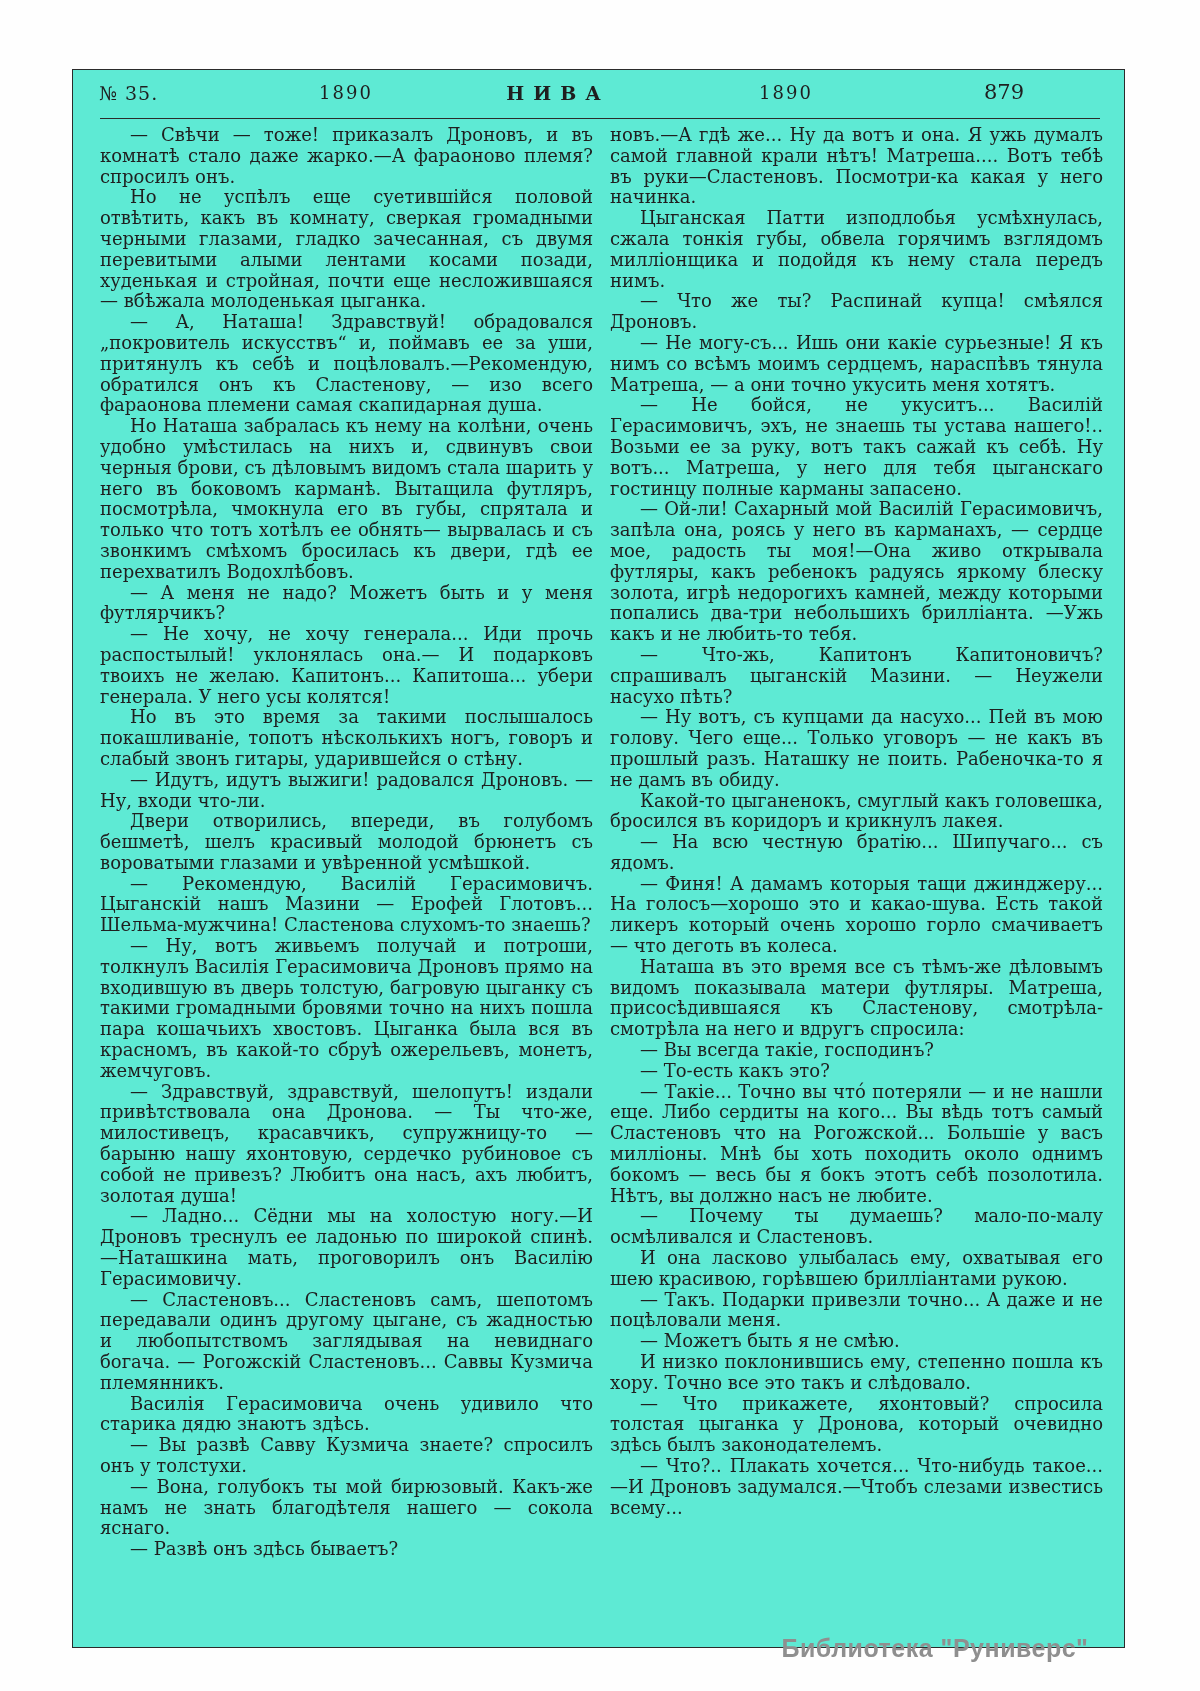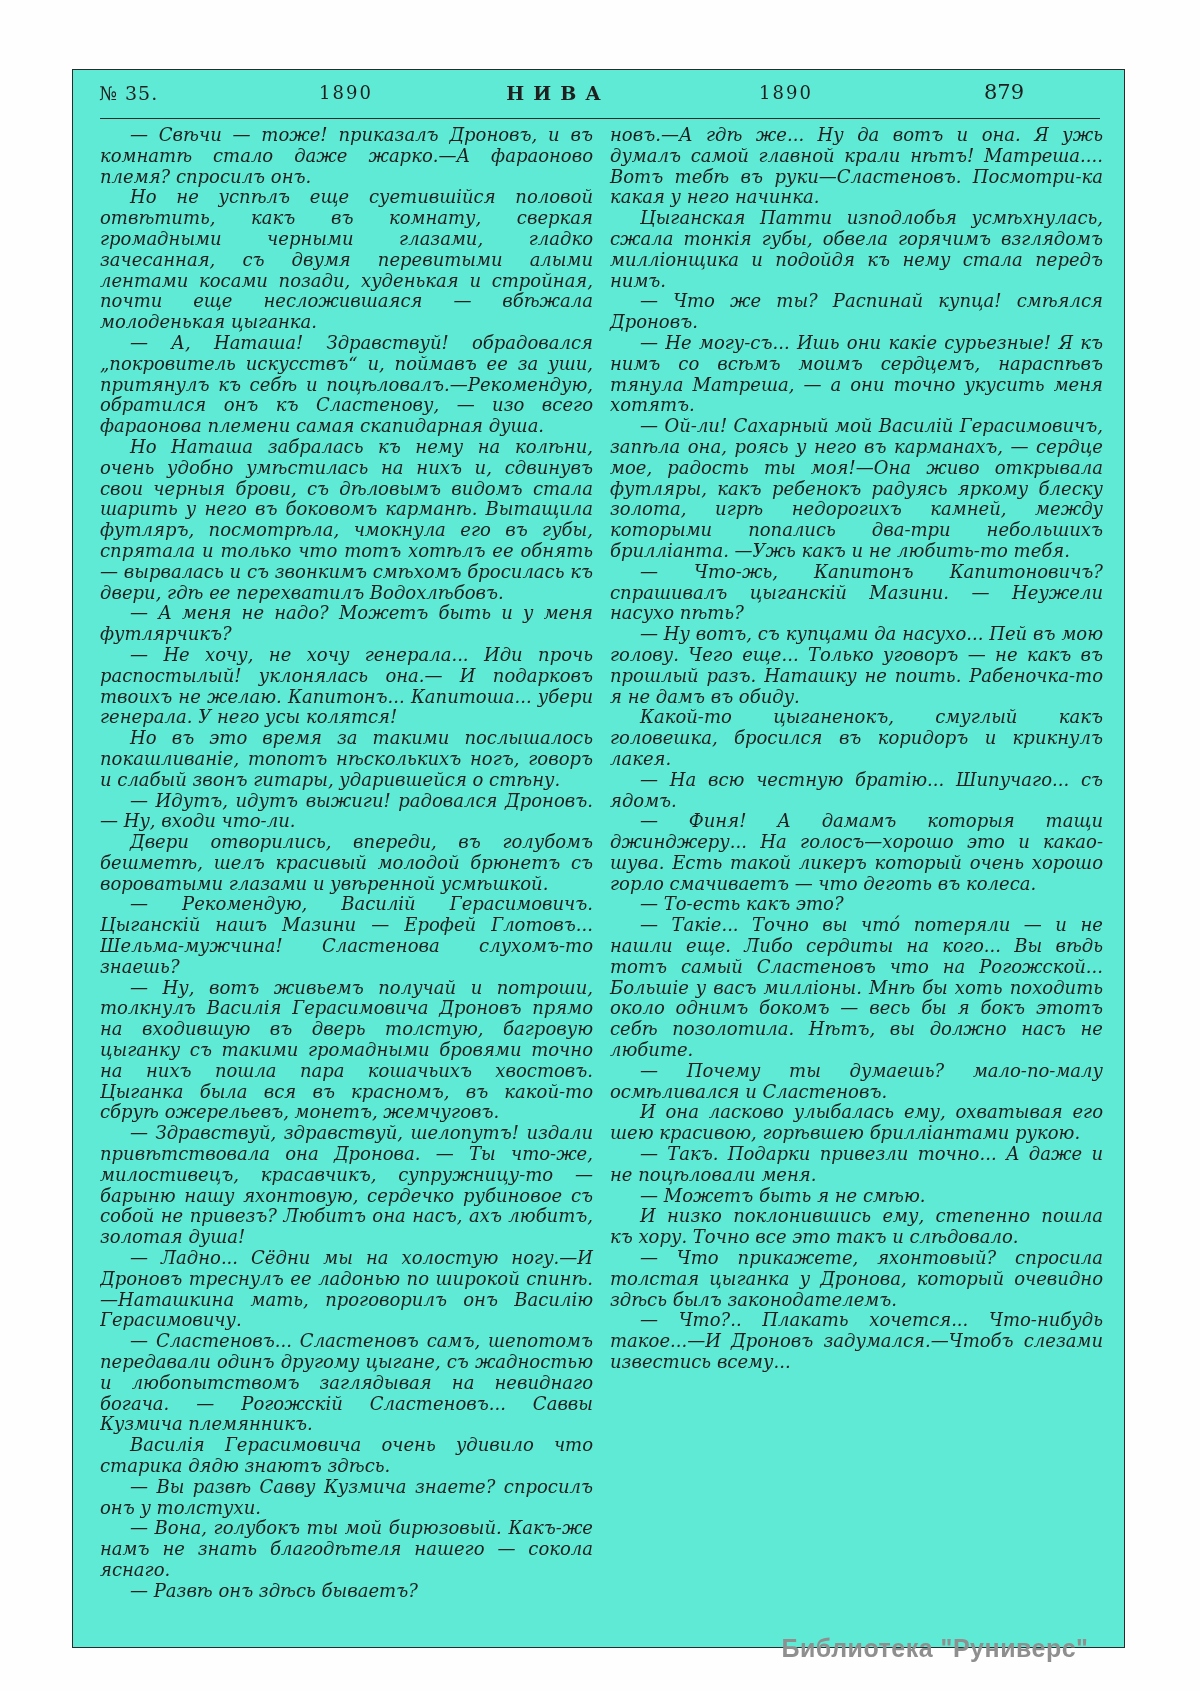--- a/index.html
+++ b/index.html
@@ -58,21 +58,20 @@
     left: 27px; right: 21px; top: 55px; bottom: 10px;
     display: flex;
     gap: 17px;
     overflow: hidden;
   }
   .column {
     flex: 1 1 0;
     font-size: 18px;
     line-height: 20.8px;
     text-align: justify;
-    font-style: italic;
   }
   .column p {
     margin: 0;
     text-indent: 30px;
     text-align: justify;
   }
   .column p.no-indent { text-indent: 0; }
   .watermark {
     position: absolute;
     left: 735px; top: 1634px; width: 400px;
@@ -115,26 +114,29 @@
         <p>Василія Герасимовича очень удивило что старика дядю знаютъ здѣсь.</p>
         <p>— Вы развѣ Савву Кузмича знаете? спросилъ онъ у толстухи.</p>
         <p>— Вона, голубокъ ты мой бирюзовый. Какъ-же намъ не знать благодѣтеля нашего — сокола яснаго.</p>
         <p>— Развѣ онъ здѣсь бываетъ?</p>
       </div>
     <div class="column">
         <p class="no-indent">новъ.—А гдѣ же... Ну да вотъ и она. Я ужь думалъ самой главной крали нѣтъ! Матреша.... Вотъ тебѣ въ руки—Сластеновъ. Посмотри-ка какая у него начинка.</p>
         <p>Цыганская Патти изподлобья усмѣхнулась, сжала тонкія губы, обвела горячимъ взглядомъ милліонщика и подойдя къ нему стала передъ нимъ.</p>
         <p>— Что же ты? Распинай купца! смѣялся Дроновъ.</p>
         <p>— Не могу-съ... Ишь они какіе сурьезные! Я къ нимъ со всѣмъ моимъ сердцемъ, нараспѣвъ тянула Матреша, — а они точно укусить меня хотятъ.</p>
+        <p>— Не бойся, не укуситъ... Василій Герасимовичъ, эхъ, не знаешь ты устава нашего!.. Возьми ее за руку, вотъ такъ сажай къ себѣ. Ну вотъ... Матреша, у него для тебя цыганскаго гостинцу полные карманы запасено.</p>
         <p>— Ой-ли! Сахарный мой Василій Герасимовичъ, запѣла она, роясь у него въ карманахъ, — сердце мое, радость ты моя!—Она живо открывала футляры, какъ ребенокъ радуясь яркому блеску золота, игрѣ недорогихъ камней, между которыми попались два-три небольшихъ брилліанта. —Ужь какъ и не любить-то тебя.</p>
         <p>— Что-жь, Капитонъ Капитоновичъ? спрашивалъ цыганскій Мазини. — Неужели насухо пѣть?</p>
         <p>— Ну вотъ, съ купцами да насухо... Пей въ мою голову. Чего еще... Только уговоръ — не какъ въ прошлый разъ. Наташку не поить. Рабеночка-то я не дамъ въ обиду.</p>
         <p>Какой-то цыганенокъ, смуглый какъ головешка, бросился въ коридоръ и крикнулъ лакея.</p>
         <p>— На всю честную братію... Шипучаго... съ ядомъ.</p>
         <p>— Финя! А дамамъ которыя тащи джинджеру... На голосъ—хорошо это и какао-шува. Есть такой ликеръ который очень хорошо горло смачиваетъ — что деготь въ колеса.</p>
+        <p>Наташа въ это время все съ тѣмъ-же дѣловымъ видомъ показывала матери футляры. Матреша, присосѣдившаяся къ Сластенову, смотрѣла-смотрѣла на него и вдругъ спросила:</p>
+        <p>— Вы всегда такіе, господинъ?</p>
         <p>— То-есть какъ это?</p>
         <p>— Такіе... Точно вы чтó потеряли — и не нашли еще. Либо сердиты на кого... Вы вѣдь тотъ самый Сластеновъ что на Рогожской... Большіе у васъ милліоны. Мнѣ бы хоть походить около однимъ бокомъ — весь бы я бокъ этотъ себѣ позолотила. Нѣтъ, вы должно насъ не любите.</p>
         <p>— Почему ты думаешь? мало-по-малу осмѣливался и Сластеновъ.</p>
         <p>И она ласково улыбалась ему, охватывая его шею красивою, горѣвшею брилліантами рукою.</p>
         <p>— Такъ. Подарки привезли точно... А даже и не поцѣловали меня.</p>
         <p>— Можетъ быть я не смѣю.</p>
         <p>И низко поклонившись ему, степенно пошла къ хору. Точно все это такъ и слѣдовало.</p>
         <p>— Что прикажете, яхонтовый? спросила толстая цыганка у Дронова, который очевидно здѣсь былъ законодателемъ.</p>
         <p>— Что?.. Плакать хочется... Что-нибудь такое...—И Дроновъ задумался.—Чтобъ слезами известись всему...</p>
       </div>

